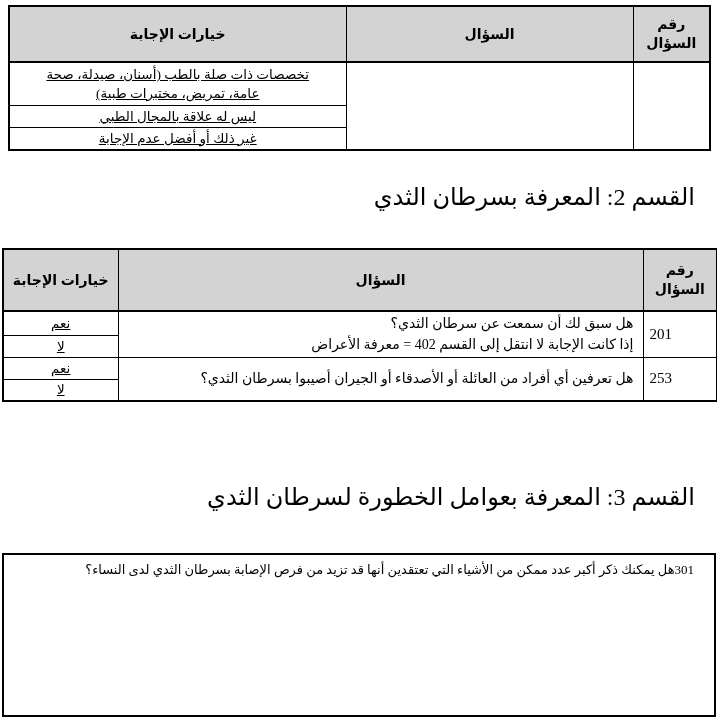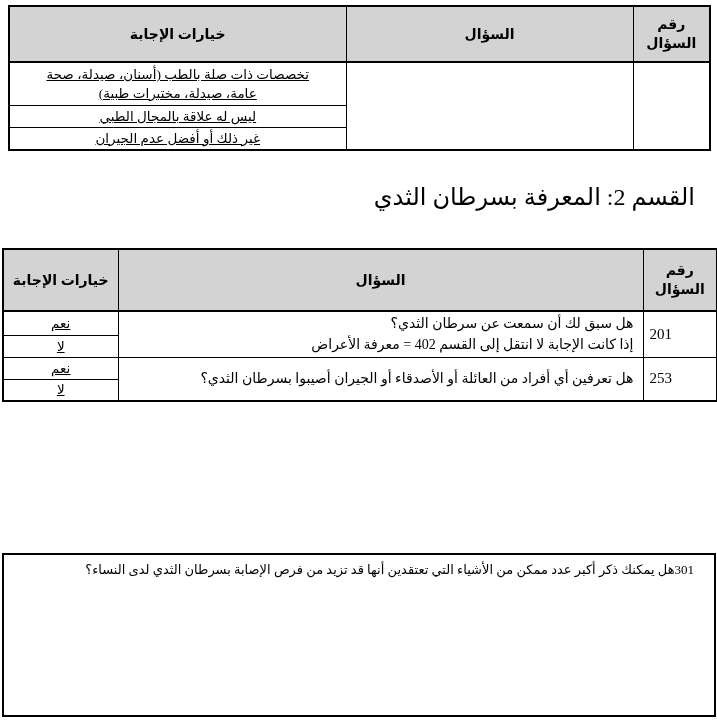--- a/index.html
+++ b/index.html
@@ -80,28 +80,28 @@
         <tr style="height:56px">
       <th>رقم السؤال</th>
       <th>السؤال</th>
       <th>خيارات الإجابة</th>
     </tr>
     <tr style="height:43px">
       <td rowspan="3" class="empty-cell"></td>
       <td rowspan="3" class="empty-cell"></td>
       <td class="opt-cell">
         <div>تخصصات ذات صلة بالطب (أسنان، صيدلة، صحة</div>
-        <div>عامة، صيدلة، مختبرات طبية)</div>
+        <div>عامة، تمريض، مختبرات طبية)</div>
       </td>
     </tr>
     <tr style="height:22px">
       <td class="opt-cell">ليس له علاقة بالمجال الطبي</td>
     </tr>
     <tr style="height:23px">
-      <td class="opt-cell">غير ذلك أو أفضل عدم الجيران</td>
+      <td class="opt-cell">غير ذلك أو أفضل عدم الإجابة</td>
     </tr>
   </tbody>
     </table>
 
   <div class="section-title title-2">القسم 2: المعرفة بسرطان الثدي</div>
 
   <table class="t2">
     <colgroup>
       <col style="width:74px">
       <col style="width:525px">
@@ -128,18 +128,19 @@
       <td rowspan="2" class="num-cell">253</td>
       <td rowspan="2" class="q-cell">هل تعرفين أي أفراد من العائلة أو الأصدقاء أو الجيران أصيبوا بسرطان الثدي؟</td>
       <td class="opt-cell">نعم</td>
     </tr>
     <tr style="height:22px">
       <td class="opt-cell">لا</td>
     </tr>
   </tbody>
     </table>
 
+  <div class="section-title title-3">القسم 3: المعرفة بعوامل الخطورة لسرطان الثدي</div>
 
   <div class="q-box">
     <div class="q-box-text">301هل يمكنك ذكر أكبر عدد ممكن من الأشياء التي تعتقدين أنها قد تزيد من فرص الإصابة بسرطان الثدي لدى النساء؟</div>
   </div>
 
 </div>
 
 </body></html>

